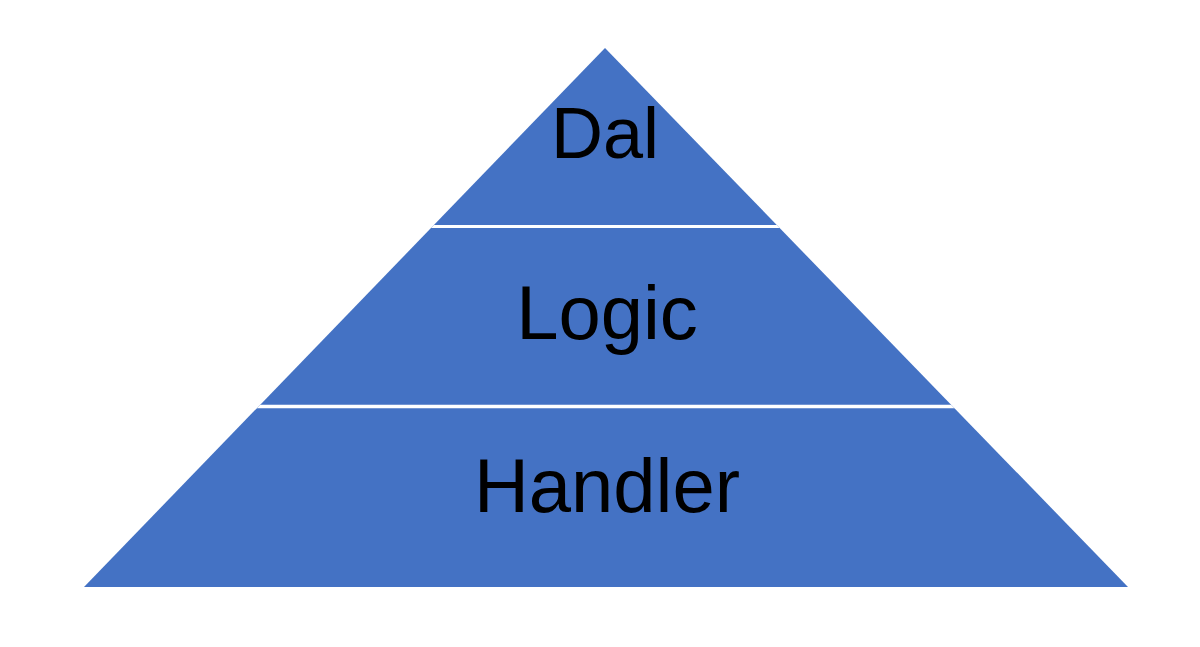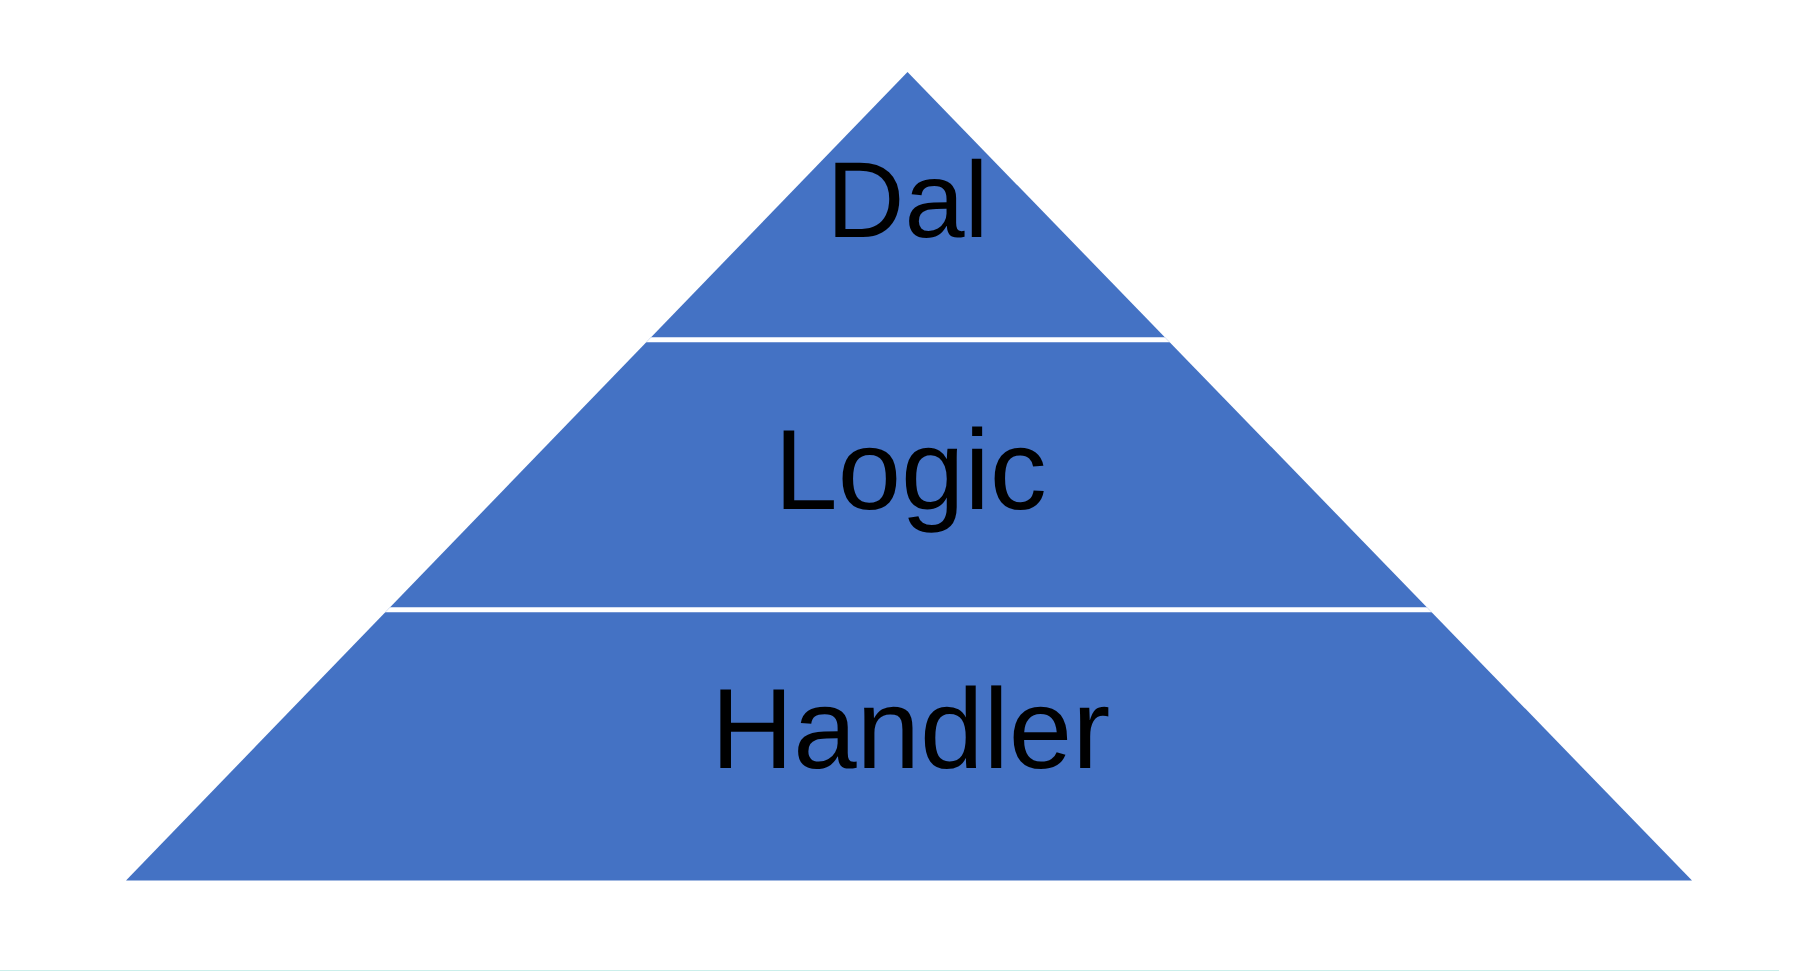--- a/index.html
+++ b/index.html
@@ -11,21 +11,21 @@
   body {
     width: 1200px;
     height: 647px;
     overflow: hidden;
     font-family: "Liberation Sans", sans-serif;
   }
   #diagram-root {
     position: relative;
     width: 1200px;
     height: 647px;
-    background: #14b8a6;
+    background: #f97316;
   }
   #pyramid-svg {
     display: block;
     width: 1200px;
     height: 647px;
   }
   .tier-label {
     font-family: "Liberation Sans", sans-serif;
     font-weight: 400;
     fill: #000000;

